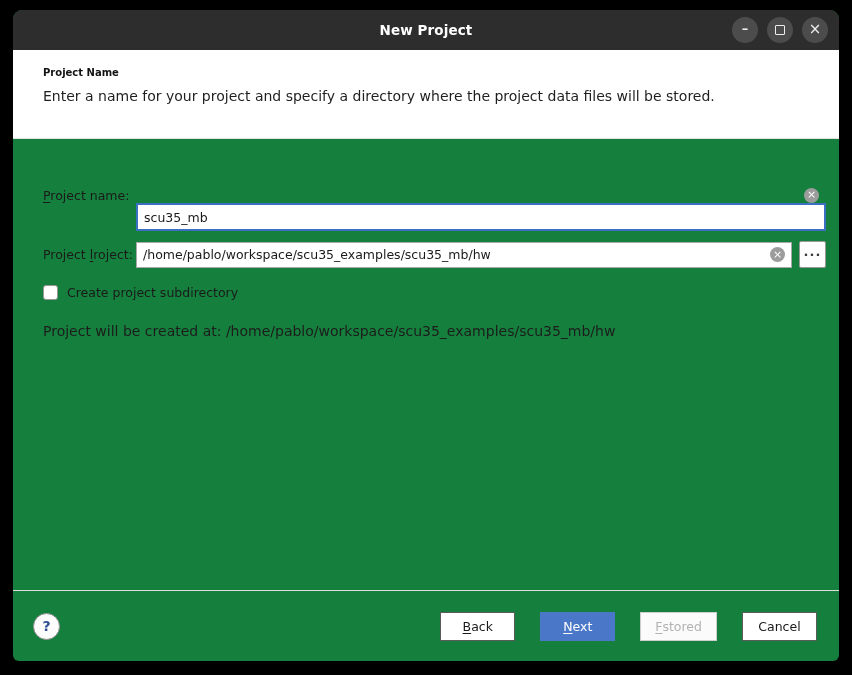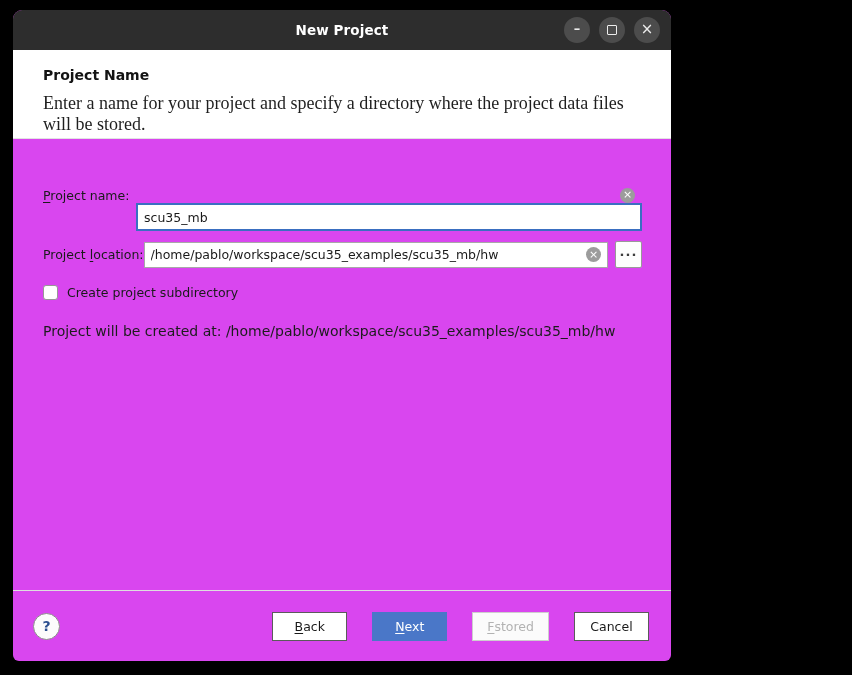--- a/index.html
+++ b/index.html
@@ -6,26 +6,26 @@
   html, body { width: 852px; height: 675px; }
   body {
     background: #000000;
     font-family: "DejaVu Sans", "Liberation Sans", sans-serif;
     position: relative;
     overflow: hidden;
   }
   .window {
     position: absolute;
     left: 13px; top: 10px;
-    width: 658px; height: 651px;
+    width: 826px; height: 651px;
     display: flex;
     flex-direction: column;
     border-radius: 9px 9px 6px 6px;
     overflow: hidden;
-    background: #d946ef;
+    background: #15803d;
   }
   
   .titlebar {
     flex: 0 0 40px;
     background: #2d2d2d;
     display: flex;
     align-items: center;
     justify-content: center;
     position: relative;
   }
@@ -64,34 +64,33 @@
   }
   .close-glyph { font-size: 15px; position: relative; top: -1px; }
   
   .header {
     flex: 0 0 89px;
     background: #ffffff;
     border-bottom: 1px solid #e2e2e2;
     padding: 17px 30px 0 30px;
   }
   .header-title {
-    font-size: 14px;
+    font-size: 10px;
     font-weight: bold;
     color: #131313;
     margin-bottom: 10px;
   }
   .header-subtitle {
-    font-size: 18px;
+    font-size: 14px;
     color: #1f1f1f;
-    font-family: Liberation Serif, serif;
   }
   
   .body {
     flex: 1 1 auto;
-    padding: 20px 29px 0 30px;
+    padding: 20px 13px 0 30px;
   }
   .form-row {
     display: flex;
     align-items: center;
     margin-bottom: 10px;
   }
   .form-label {
     flex: 0 0 93px;
     font-size: 12.5px;
     color: #1a1a1a;
@@ -261,21 +260,21 @@
       <label class="form-label"><span class="mnemonic">P</span><span>roject name:</span></label>
       <div class="input-wrap">
         <input class="text-input name-input" type="text" value="scu35_mb" style="">
         <div class="clear-btn">
           <span>×</span>
         </div>
       </div>
     </div>
 
     <div class="form-row">
-      <label class="form-label"><span>Project </span><span class="mnemonic">l</span><span>ocation:</span></label>
+      <label class="form-label"><span>Project </span><span class="mnemonic">l</span><span>roject:</span></label>
       <div class="input-wrap">
         <input class="text-input location-input" type="text" value="/home/pablo/workspace/scu35_examples/scu35_mb/hw" style="">
         <div class="clear-btn">
           <span>×</span>
         </div>
       </div>
       <div class="browse-btn">
         <span>...</span>
       </div>
     </div>

